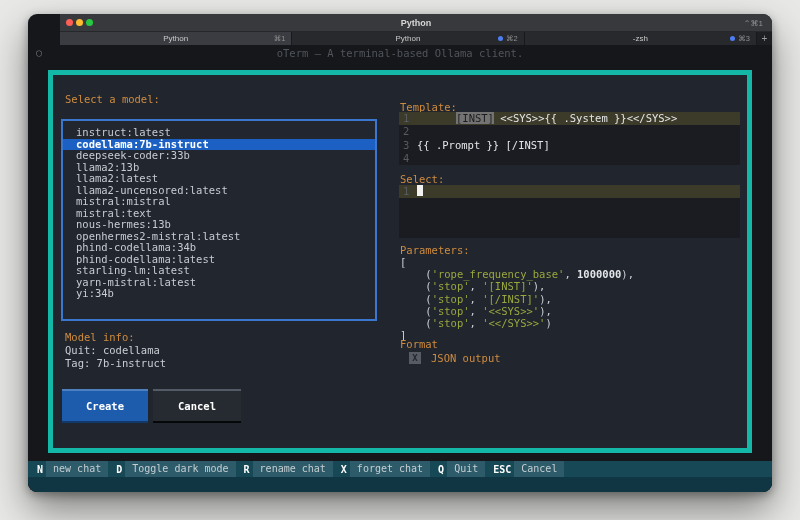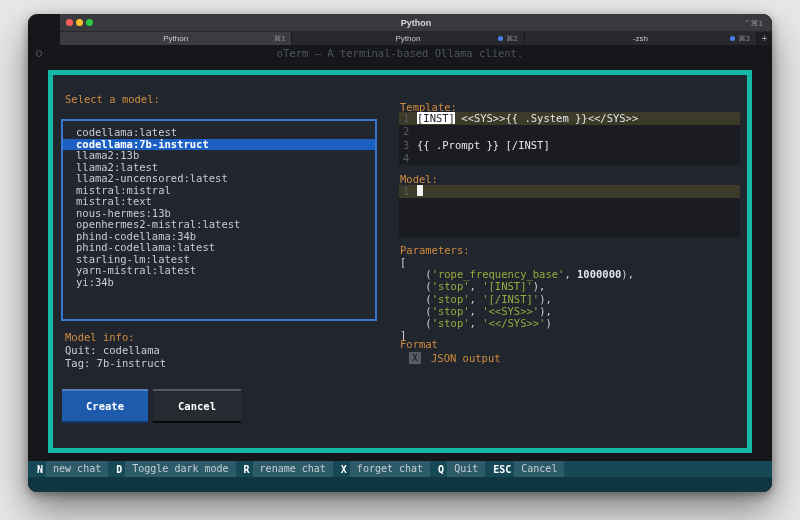--- a/index.html
+++ b/index.html
@@ -78,21 +78,21 @@
     box-shadow: inset 0 2px 0 #555b66, inset 0 -2px 0 #060708;
   }
 
   
   .editor { position:absolute; left:346px; width:341px; height:53px; background:#1b1c21; overflow:hidden; }
   .tpl-editor { top:37px; }
   .sys-editor { top:110px; }
   .ed-line { position:relative; height:13.25px; line-height:13.25px; white-space:pre; color:#e4e6e9; }
   .ed-line.current { background:#3c3a28; }
   .gutter { display:inline-block; width:18px; padding-left:4px; color:#565b62; }
-  .seg-selection { background:#ffffff; color:#1d1d1d; }
+  .seg-selection { background:#737373; color:#1d1d1d;margin-left:39px; }
   .cursor-block { display:inline-block; width:6px; height:11px; background:#f2f2f2; vertical-align:-1px; }
 
   
   .params { position:absolute; left:347px; top:181px; width:341px; }
   .par-line { height:12.2px; line-height:12.2px; white-space:pre; }
   .seg-punct { color:#ccd1d8; }
   .seg-string { color:#9aa83e; }
   .seg-number { color:#e2e6ea; font-weight:700; }
 
   
@@ -161,22 +161,23 @@
         <span class="spinner">○</span>
         <span class="app-title">oTerm — A terminal-based Ollama client.</span>
       </div>
 
       <div class="dialog">
 
         <div class="label" style="left:12px; top:18px;">Select a model:</div>
 
         <div class="model-list">
 
-        <div class="model-item">codellama:latest</div>
+        <div class="model-item">instruct:latest</div>
             <div class="model-item selected">codellama:7b-instruct</div>
+            <div class="model-item">deepseek-coder:33b</div>
             <div class="model-item">llama2:13b</div>
             <div class="model-item">llama2:latest</div>
             <div class="model-item">llama2-uncensored:latest</div>
             <div class="model-item">mistral:mistral</div>
             <div class="model-item">mistral:text</div>
             <div class="model-item">nous-hermes:13b</div>
             <div class="model-item">openhermes2-mistral:latest</div>
             <div class="model-item">phind-codellama:34b</div>
             <div class="model-item">phind-codellama:latest</div>
             <div class="model-item">starling-lm:latest</div>
@@ -193,21 +194,21 @@
 
         <div class="label" style="left:347px; top:26px;">Template:</div>
         <div class="editor tpl-editor" id="tpl-editor">
 
         <div class="ed-line current"><span class="gutter">1</span><span class="seg-selection">[INST]</span><span> &lt;&lt;SYS&gt;&gt;{{ .System }}&lt;&lt;/SYS&gt;&gt;</span></div>
             <div class="ed-line"><span class="gutter">2</span></div>
             <div class="ed-line"><span class="gutter">3</span><span>{{ .Prompt }} [/INST]</span></div>
             <div class="ed-line"><span class="gutter">4</span></div>
           </div>
 
-        <div class="label" style="left:347px; top:98px;">Model:</div>
+        <div class="label" style="left:347px; top:98px;">Select:</div>
         <div class="editor sys-editor" id="sys-editor">
 
         <div class="ed-line current"><span class="gutter">1</span><span class="cursor-block"></span></div>
           </div>
 
         <div class="label" style="left:347px; top:169px;">Parameters:</div>
         <div class="params" id="params-block">
 
         <div class="par-line"><span class="seg-punct">[</span></div>
             <div class="par-line">    <span class="seg-punct">(</span><span class="seg-string">'rope_frequency_base'</span><span class="seg-punct">, </span><span class="seg-number">1000000</span><span class="seg-punct">),</span></div>

